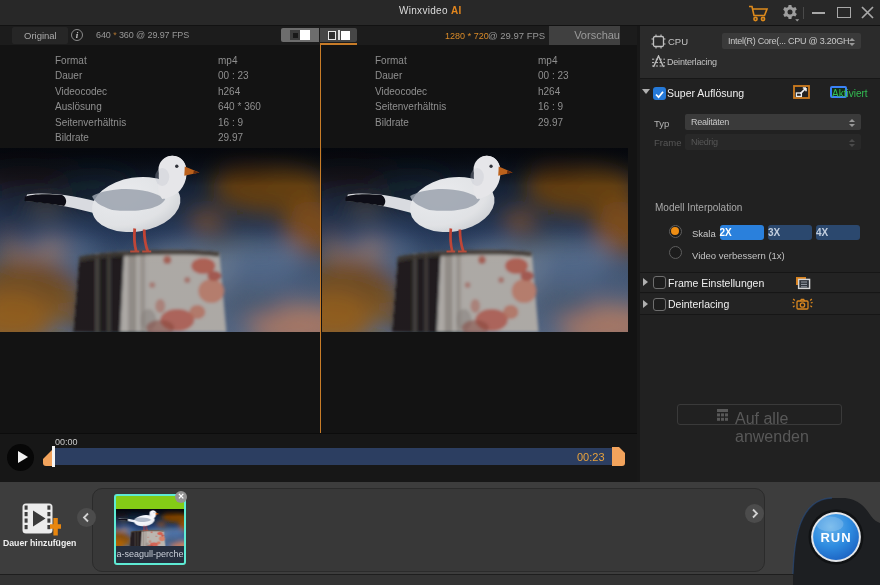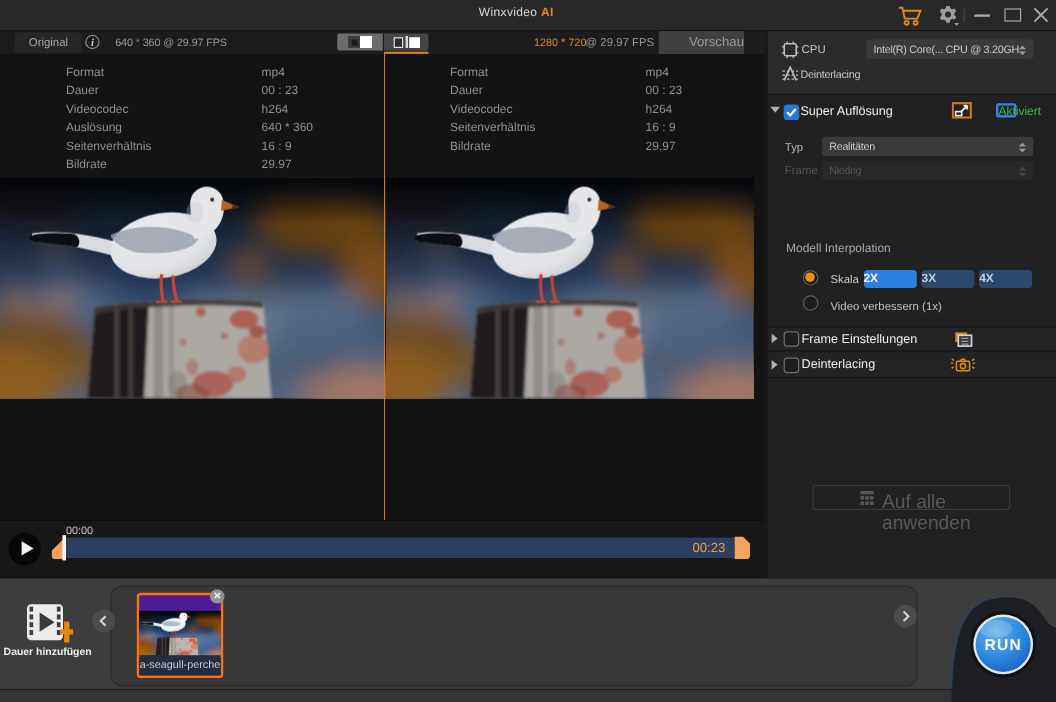--- a/index.html
+++ b/index.html
@@ -30,21 +30,21 @@
 .cb{position:absolute;width:13px;height:13px;border-radius:3px}
 .cb.off{border:1px solid #6e6e6e;background:#1d1d1d}
 .cb.on{background:#2579d8}
 .arr{position:absolute;width:0;height:0}
 .arr.down{border-left:4.5px solid transparent;border-right:4.5px solid transparent;border-top:5px solid #b0b0b0}
 .arr.right{border-top:4.5px solid transparent;border-bottom:4.5px solid transparent;border-left:5px solid #b0b0b0}
 #bottombar{left:0;top:482px;width:880px;height:92px;background:#3d3d3d;z-index:3}
 #track{left:92px;top:6px;width:673px;height:84px;background:#383838;border:1px solid #2b2b2b;border-radius:10px}
 .chev{position:absolute;width:19px;height:19px;border-radius:50%;background:#4c4c4c;color:#cfcfcf;text-align:center;font-size:12px;line-height:18px;font-weight:bold}
 #bottomstrip{left:0;top:574px;width:880px;height:11px;background:#333;border-top:1px solid #1e1e1e}
-#thumb{left:114px;top:12px;width:72px;height:71px;border:2px solid #f97316;border-radius:3px;background:#4c1d95;overflow:hidden}
+#thumb{left:114px;top:12px;width:72px;height:71px;border:2px solid #5eead4;border-radius:3px;background:#84cc16;overflow:hidden}
 #thumblabel{position:absolute;left:0;bottom:0;width:68px;height:17px;background:#262e3d;color:#c7ccd6;font-size:9px;text-align:center;line-height:16px}
 #closex{left:175px;top:8.5px;width:12px;height:12px;border-radius:50%;background:#939393;color:#fff;font-size:8px;line-height:11px;text-align:center;font-weight:bold}
 .btn2x{position:absolute;top:199px;width:44px;height:15px;border-radius:3px;font-size:10px;font-weight:bold;text-align:left;line-height:15px}
 .selx{background:#2a80dc;color:#fff}
 .unselx{background:#2b486e;color:#c2cede}
 .radio{position:absolute;width:13px;height:13px;border-radius:50%;border:1.5px solid #5e5e5e;background:#1c1c1c}
 .radio.on{border-color:#5e5e5e;background:#1c1c1c}
 .radio.on i{position:absolute;left:1px;top:1px;width:8px;height:8px;border-radius:50%;background:#ef8e14;display:block}
 </style></head>
 <body>

